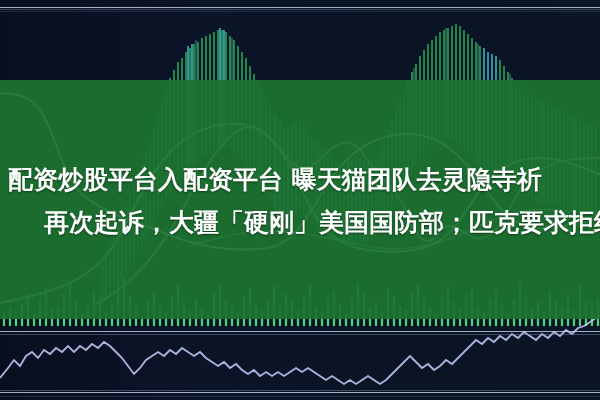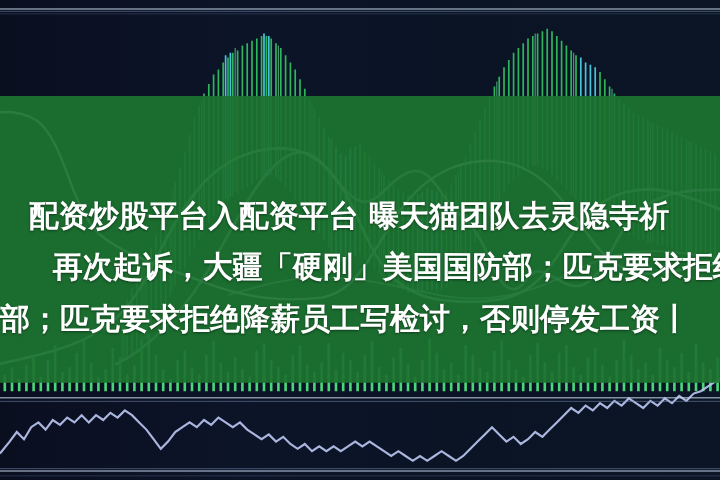--- a/index.html
+++ b/index.html
@@ -57,21 +57,21 @@
     line-height: 43px;
     letter-spacing: 0px;
     white-space: nowrap;
     text-shadow: 0 1px 2px rgba(0,0,0,0.45);
   }
   .hl-line {
     height: 43px;
     overflow: hidden;
     white-space: nowrap;
   }
-  .hl-line-1 { padding-left: 24px; }
+  .hl-line-1 { padding-left: 8px; }
   .hl-line-2 { padding-left: 44px; }
   .hl-line-3 { padding-left: 0px; }
 
   
   .hairline {
     position: absolute;
     left: 0;
     width: 600px;
     pointer-events: none;
   }
@@ -258,16 +258,15 @@
 
   <div class="hairline dim" style="top:390px;"></div>
   <div class="hairline bright" style="top:392px;"></div>
   <div class="hairline faint" style="top:396px;"></div>
 
   <div class="green-band"></div>
 
   <div class="headline">
     <div class="hl-line hl-line-1">配资炒股平台入配资平台 曝天猫团队去灵隐寺祈</div>
     <div class="hl-line hl-line-2">再次起诉，大疆「硬刚」美国国防部；匹克要求拒绝</div>
-    <div class="hl-line hl-line-3">部；匹克要求拒绝降薪员工写检讨，否则停发工资丨</div>
   </div>
 
 </div>
 
 </body></html>

